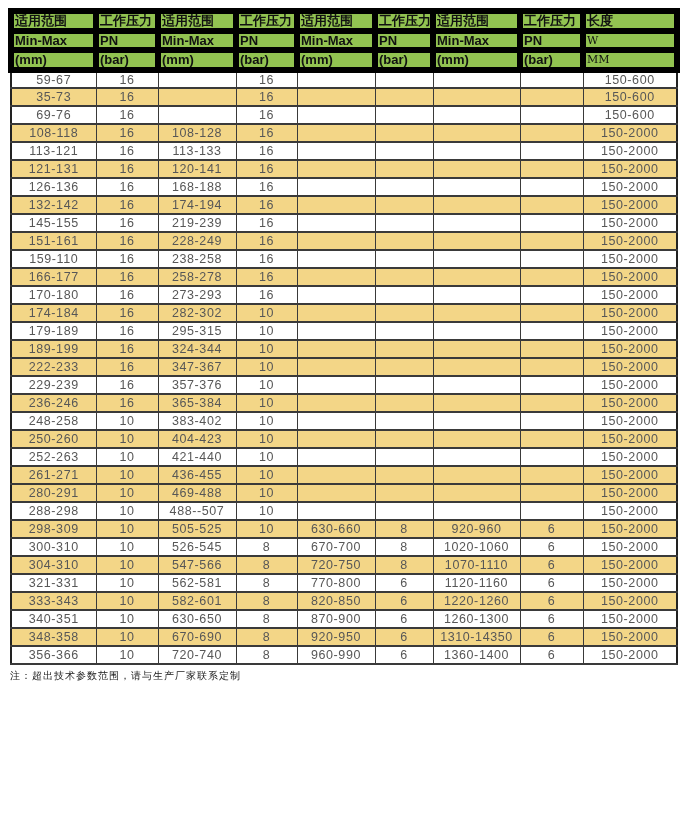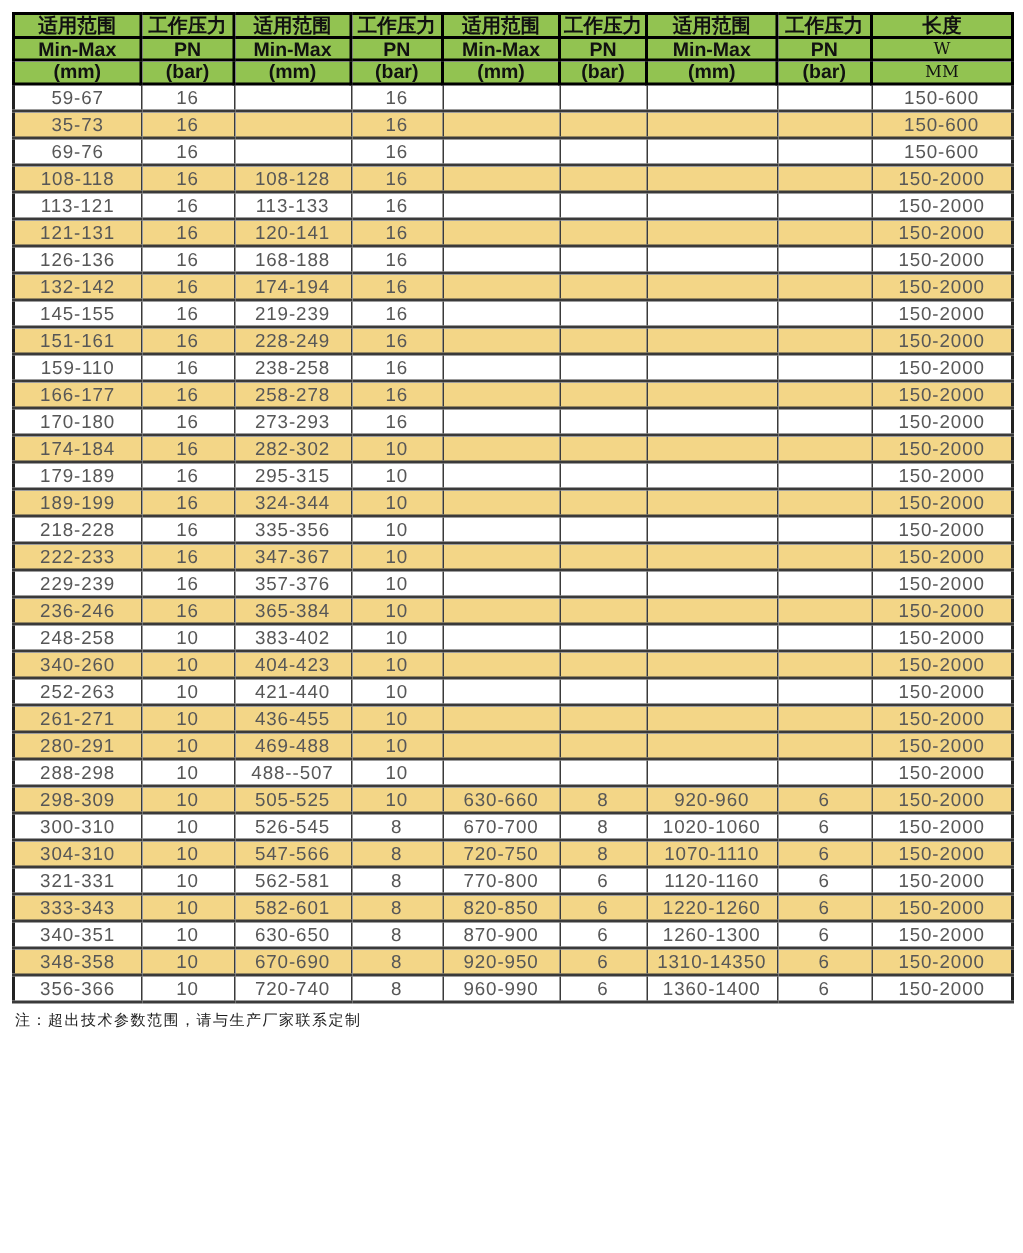--- a/index.html
+++ b/index.html
@@ -16,22 +16,22 @@
     width:682px;height:835px;background:#fff;overflow:hidden;
     font-family:"Liberation Sans",sans-serif;
   }
   .page{padding:8px;}
   table{
     border-collapse:collapse;table-layout:fixed;width:666px;
     border:2px solid #222;
   }
   thead td{
     background:var(--header-green);
-    border:2px solid #000000;
-    font-weight:bold;text-align:center;vertical-align:middle;
+    border:6px solid #000000;
+    font-weight:bold;vertical-align:middle;
     color:var(--header-text);
     height:14px;font-size:13px;padding:0 1px;line-height:1.05;
     white-space:nowrap;overflow:hidden;
   }
   thead tr.title-row td{font-size:13px;}
   thead td.len-unit{
     font-family:"DejaVu Serif",serif;font-weight:normal;font-size:11px;
   }
   tbody td{
     border:1px solid var(--grid-border);
@@ -270,31 +270,20 @@
           <td>189-199</td>
           <td>16</td>
           <td>324-344</td>
           <td>10</td>
           <td></td>
           <td></td>
           <td></td>
           <td></td>
           <td>150-2000</td>
         </tr>
-        <tr>
-          <td>218-228</td>
-          <td>16</td>
-          <td>335-356</td>
-          <td>10</td>
-          <td></td>
-          <td></td>
-          <td></td>
-          <td></td>
-          <td>150-2000</td>
-        </tr>
         <tr class="alt">
           <td>222-233</td>
           <td>16</td>
           <td>347-367</td>
           <td>10</td>
           <td></td>
           <td></td>
           <td></td>
           <td></td>
           <td>150-2000</td>
@@ -326,21 +315,21 @@
           <td>10</td>
           <td>383-402</td>
           <td>10</td>
           <td></td>
           <td></td>
           <td></td>
           <td></td>
           <td>150-2000</td>
         </tr>
         <tr class="alt">
-          <td>340-260</td>
+          <td>250-260</td>
           <td>10</td>
           <td>404-423</td>
           <td>10</td>
           <td></td>
           <td></td>
           <td></td>
           <td></td>
           <td>150-2000</td>
         </tr>
         <tr>

